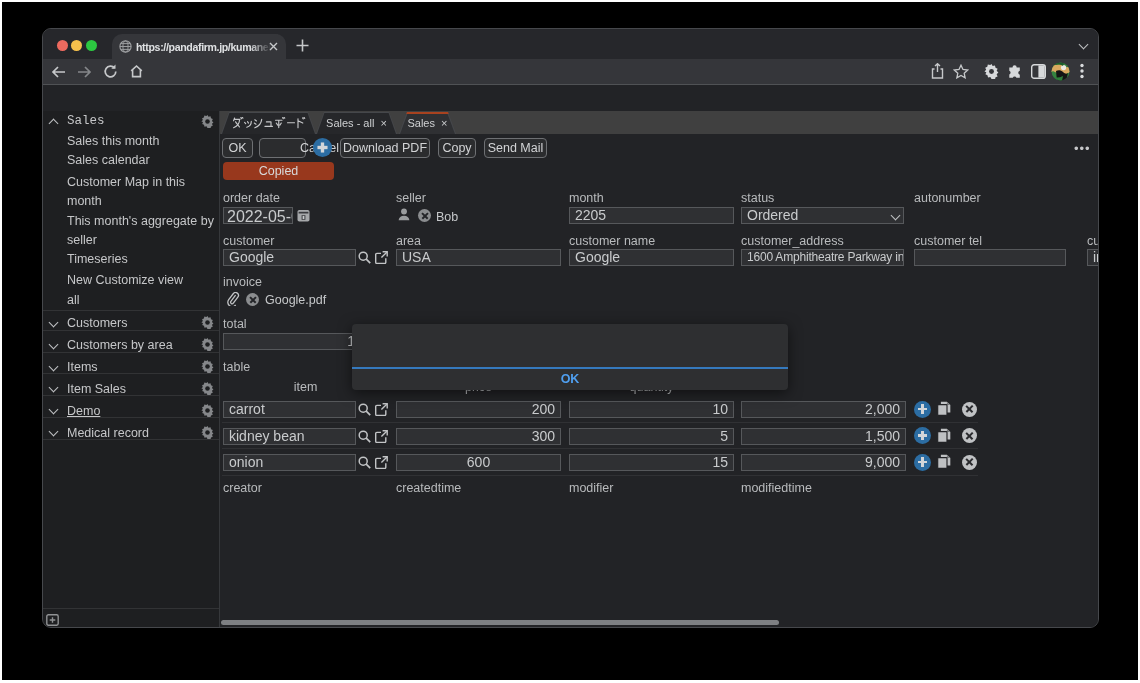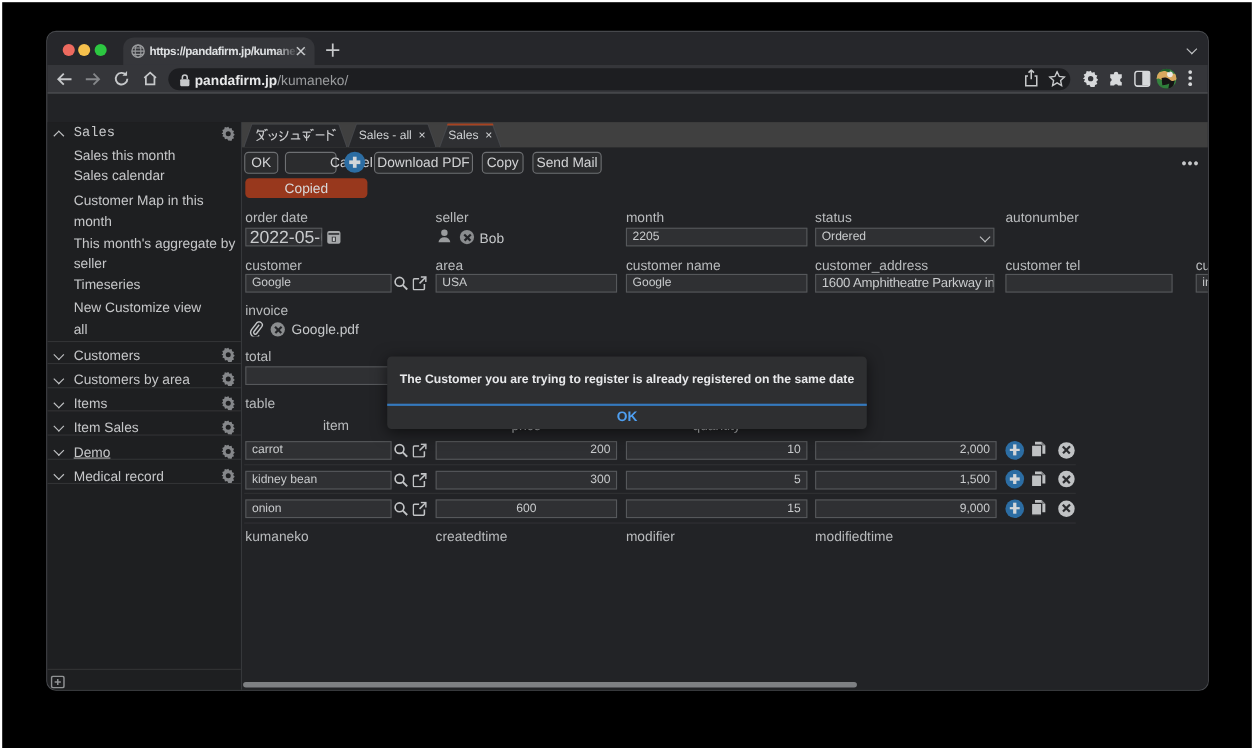--- a/index.html
+++ b/index.html
@@ -26,21 +26,21 @@
 .tabbar { position:absolute; left:0; top:0; width:100%; height:23px; background:#404040; }
 .atab { position:absolute; top:1px; height:22px; background:#45474b; clip-path:polygon(8px 0, calc(100% - 8px) 0, 100% 100%, 0 100%); text-align:center; font-size:11px; color:#ced0d2; line-height:22px; white-space:nowrap; }
 .atab i { position:absolute; left:1px; right:1px; top:1px; bottom:0; background:#26272a; clip-path:polygon(7.4px 0, calc(100% - 7.4px) 0, 100% 100%, 0 100%); }
 .atab span { position:relative; }
 .atab.active { background:#45474b; }
 .atab.active i { top:2px; background:#2f3033; }
 .atab.active:before { content:""; position:absolute; left:4px; right:4px; top:0; height:2px; background:#a8421f; z-index:2; }
 .btn { position:absolute; top:27px; height:20px; background:#2b2c2e; border:1px solid #6e7073; border-radius:4px; font-size:12.5px; color:#d2d3d5; text-align:center; line-height:18px; }
 .copied { position:absolute; left:3px; top:51px; width:111px; height:18px; background:#98381d; border-radius:4px; font-size:12.5px; color:#d8d9da; text-align:center; line-height:18px; }
 .lbl { position:absolute; font-size:12.5px; color:#b9bbbd; white-space:nowrap; }
-.inp { position:absolute; height:17px; background:#2f3033; border:1px solid #56585b; font-size:11px; color:#c9cbcd; line-height:15px; padding:0 5px; white-space:nowrap; overflow:hidden; }
+.inp { position:absolute; height:17px; background:#2f3033; border:1px solid #56585b; font-size:14px; color:#c9cbcd; line-height:15px; padding:0 5px; white-space:nowrap; overflow:hidden; }
 .inp.num { text-align:right; }
 .icirc { position:absolute; width:13px; height:13px; border-radius:50%; background:#8b8d8f; }
 .icirc:before, .icirc:after { content:""; position:absolute; left:2.5px; top:6px; width:8px; height:1.6px; background:#242528; }
 .icirc:before { transform:rotate(45deg); }
 .icirc.lg { width:15px; height:15px; background:#c0c2c4; }
 .icirc.lg:before, .icirc.lg:after { left:3.2px; top:6.7px; width:8.6px; height:1.7px; background:#2a2b2e; }
 .icirc:after { transform:rotate(-45deg); }
 .pluscirc { position:absolute; width:17px; height:17px; border-radius:50%; background:#2c6da3; }
 .pluscirc:before { content:""; position:absolute; left:3.8px; top:7.2px; width:9.4px; height:2.6px; background:#d3d6d9; }
 .pluscirc:after { content:""; position:absolute; left:7.2px; top:3.8px; width:2.6px; height:9.4px; background:#d3d6d9; }
@@ -123,27 +123,20 @@
     <svg class="ic" style="left:34px;top:6px" width="15" height="14" viewBox="0 0 15 14">
           <path d="M1 7h12M8 2l5 5-5 5" stroke="#85878a" stroke-width="1.7" fill="none"></path>
         </svg>
     <svg class="ic" style="left:60px;top:5px" width="15" height="15" viewBox="0 0 15 15">
           <path d="M12.8 7.5a5.3 5.3 0 1 1-1.2-3.35" stroke="#c6c8ca" stroke-width="1.7" fill="none"></path>
           <path d="M12.5 0.6v4.2h-4.2z" fill="#c6c8ca"></path>
         </svg>
     <svg class="ic" style="left:86px;top:5px" width="15" height="15" viewBox="0 0 15 15">
           <path d="M2.2 6.8L7.5 2l5.3 4.8M3.6 6v6.6h7.8V6" stroke="#c6c8ca" stroke-width="1.6" fill="none"></path>
         </svg>
-    <div class="urlbar">
-      <svg class="ic" style="left:10px;top:4.5px" width="10" height="12" viewBox="0 0 10 12">
-            <rect x="0.8" y="5" width="8.4" height="6.3" rx="1" fill="#c6c8ca"></rect>
-            <path d="M2.8 5V3.4a2.2 2.2 0 0 1 4.4 0V5" stroke="#c6c8ca" stroke-width="1.4" fill="none"></path>
-          </svg>
-      <div class="urltext">pandafirm.jp<span class="path">/kumaneko/</span></div>
-    </div>
     <svg class="ic" style="left:888px;top:4px" width="13" height="16" viewBox="0 0 13 16">
           <path d="M6.5 1v8M4 3l2.5-2.3L9 3" stroke="#c6c8ca" stroke-width="1.4" fill="none"></path>
           <path d="M3.5 6H1.5v9h10V6h-2" stroke="#c6c8ca" stroke-width="1.4" fill="none"></path>
         </svg>
     <svg class="ic" style="left:910px;top:5px" width="16" height="15" viewBox="0 0 16 15">
           <path d="M8 1.2l2 4.3 4.7.5-3.5 3.2.9 4.6L8 11.4l-4.1 2.4.9-4.6L1.3 6l4.7-.5z" fill="none" stroke="#c6c8ca" stroke-width="1.3"></path>
         </svg>
     <svg class="ic" style="left:941px;top:5px" width="15" height="15" viewBox="0 0 16 16">
           <path d="M8 0l1.2 2.2 2.5-.6.6 2.5 2.2.9-1 2.3 1.8 1.8-1.8 1.8 1 2.3-2.2.9-.6 2.5-2.5-.6L8 16l-1.2-2.2-2.5.6-.6-2.5-2.2-.9 1-2.3L.5 8l1.8-1.8-1-2.3 2.2-.9.6-2.5 2.5.6z" fill="#d7d9db"></path>
           <circle cx="8" cy="8" r="2.6" fill="#35363a"></circle>
@@ -361,26 +354,25 @@
     <div class="inp num" style="left:176px;top:343px;width:165px;text-align:center;">600</div>
     <div class="inp num" style="left:349px;top:343px;width:165px;">15</div>
     <div class="inp num" style="left:521px;top:343px;width:165px;">9,000</div>
     <div class="pluscirc" style="left:694px;top:342.5px;"></div>
     <svg class="ic" style="left:717px;top:343px" width="14" height="15" viewBox="0 0 13 14">
           <use href="#copyic"></use>
         </svg>
     <div class="icirc lg" style="left:742px;top:343.5px;"></div>
     <div class="sep" style="left:2px;top:363.5px;width:756px;background:#303134;"></div>
 
-    <div class="lbl" style="left:3px;top:370px;">kumaneko</div>
+    <div class="lbl" style="left:3px;top:370px;">creator</div>
     <div class="lbl" style="left:176px;top:370px;">createdtime</div>
     <div class="lbl" style="left:349px;top:370px;">modifier</div>
     <div class="lbl" style="left:521px;top:370px;">modifiedtime</div>
     <div class="hthumb"></div>
   </div>
 
   <div class="dialog">
-    <div class="msg">The Customer you are trying to register is already registered on the same date</div>
     <div class="dline"></div>
     <div class="ok">OK</div>
   </div>
 </div>
 </div>
 
 </body></html>

